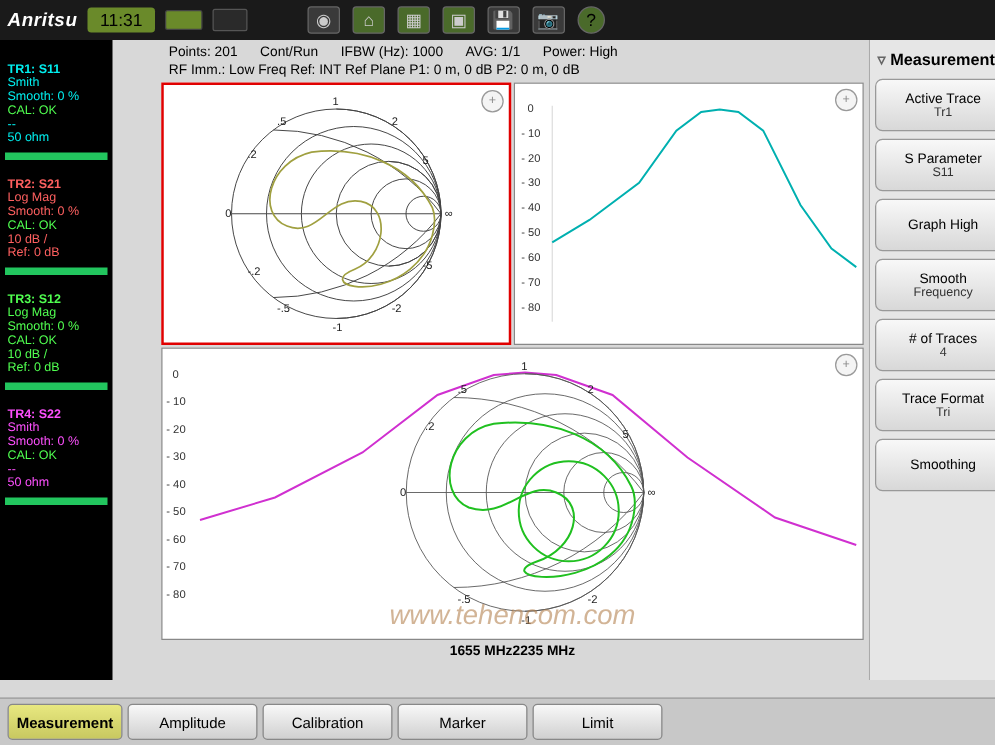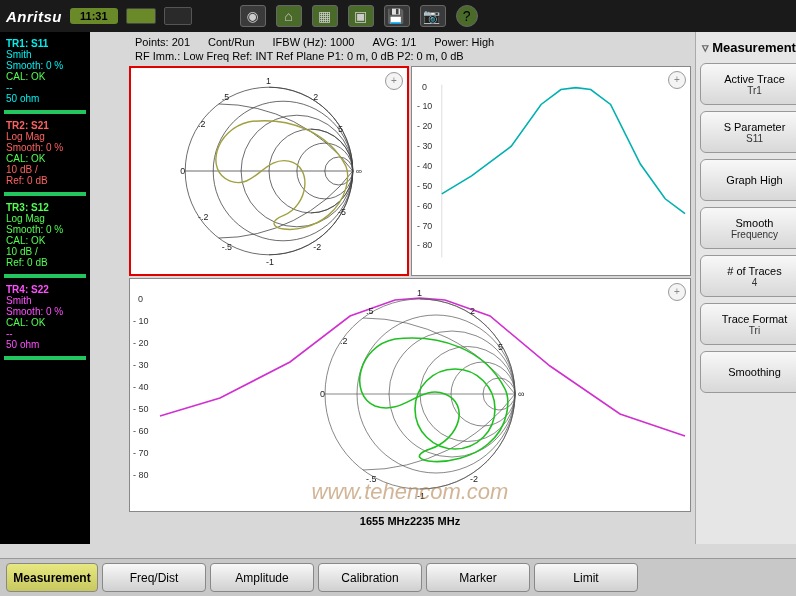--- a/index.html
+++ b/index.html
@@ -1,30 +1,30 @@
 <!DOCTYPE html>
 <html><head>
 <meta charset="utf-8">
 <style>
   * { box-sizing: border-box; margin: 0; padding: 0; }
   body { width: 796px; height: 596px; font-family: Arial, sans-serif; font-size: 11px; background: #d8d8d8; overflow: hidden; position: relative; }
 
   .topbar { height: 28px; background: #1a1a1a; display: flex; align-items: center; padding: 16px 6px; gap: 8px; }
   .logo { color: #fff; font-weight: bold; font-style: italic; font-size: 15px; letter-spacing: 0.5px; }
-  .time-box { background: #6a8a2a; color: #000; padding: 2px 10px; border-radius: 3px; font-weight: bold; font-size: 11px; }
+  .time-box { background: #6a8a2a; color: #000; padding: 2px 10px; border-radius: 3px; font-weight: normal; font-size: 14px; }
   .batt-box { width: 30px; height: 16px; background: #6a8a2a; border: 1px solid #444; border-radius: 2px; }
   .net-box { width: 28px; height: 18px; background: #2a2a2a; border: 1px solid #555; border-radius: 2px; }
   .tb-icons { margin-left: 40px; display: flex; gap: 10px; }
   .tb-ic { width: 26px; height: 22px; display: flex; align-items: center; justify-content: center; background: #3a3a3a; border: 1px solid #666; border-radius: 3px; color: #ccc; font-size: 14px; cursor: pointer; }
   .tb-ic.green { background: #4a6a2a; }
   .tb-ic.help { background: #4a6a2a; color: #000; border-radius: 50%; width: 22px; height: 22px; }
 
   .maingrid { display: grid; grid-template-columns: 90px 1fr 118px; height: 512px; }
   .leftpanel { background: #000; color: #fff; padding: 4px; font-size: 10px; }
-  .ltrace { padding: 2px 2px 6px; margin-bottom: 4px; border-bottom: 4px solid #22c55e; }
+  .ltrace { padding: 2px 2px 6px; margin-bottom: 4px; border-bottom: 6px solid #22c55e; margin-top: 12px; }
   .ltrace .t-head { font-weight: bold; }
   .tc1 { color: #00f0f0; } .tc2 { color: #ff6060; } .tc3 { color: #50ff50; } .tc4 { color: #ff50ff; }
   .t-cal { color: #50ff50; }
 
   .center { background: #d8d8d8; padding: 2px 4px 0; position: relative; margin-left: 35px; }
   .infobar { font-size: 11px; color: #000; display: flex; gap: 18px; padding: 2px 6px; }
   .infobar2 { font-size: 11px; color: #000; padding: 0 6px 4px; }
   .plots { display: grid; grid-template-rows: 210px 234px; grid-template-columns: 280px 280px; gap: 2px; }
   .plot { background: #fff; border: 1px solid #888; position: relative; }
   .plot.active { border: 2px solid #e00000; }
@@ -271,18 +271,17 @@
       </div>
     <div class="rbtn">
         <span>Smoothing</span>
         <span class="tri"></span>
       </div>
   </div>
 </div>
 
 <div class="bottombar">
   <div class="bbtn active hb">Measurement</div>
-  <div class="bbtn">Freq/Dist</div>
   <div class="bbtn">Amplitude</div>
   <div class="bbtn">Calibration</div>
   <div class="bbtn">Marker</div>
   <div class="bbtn">Limit</div>
 </div>
 
 </body></html>

